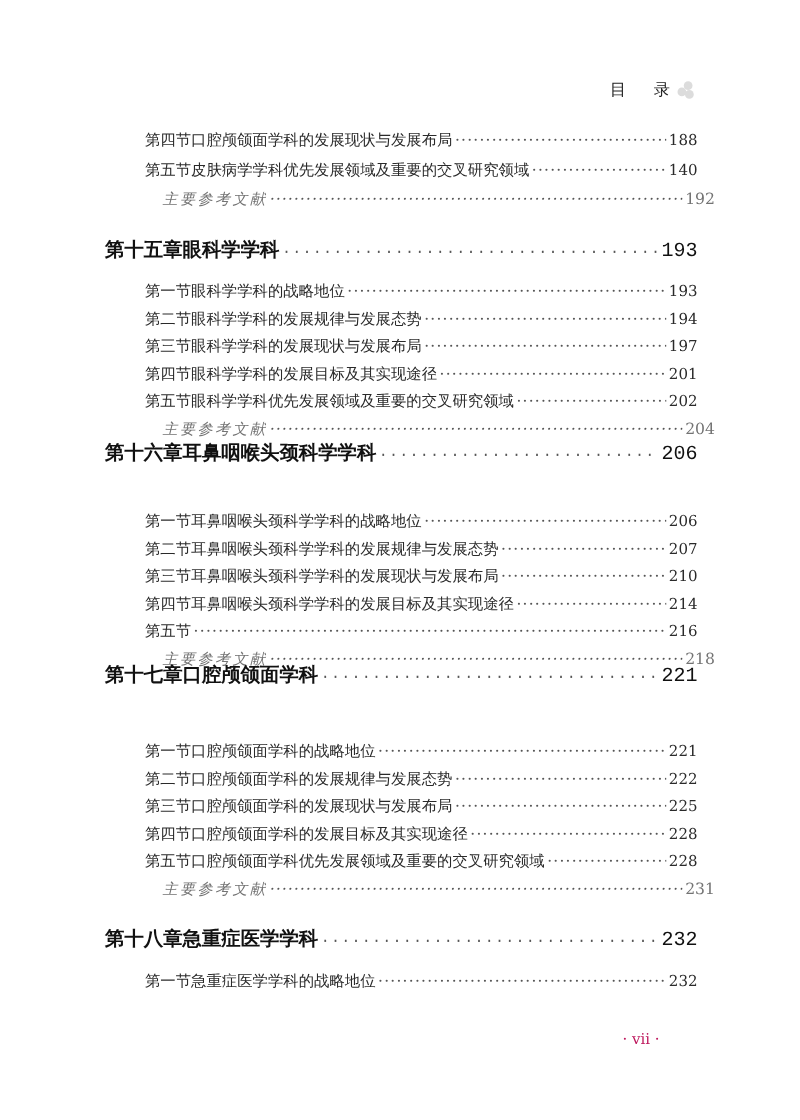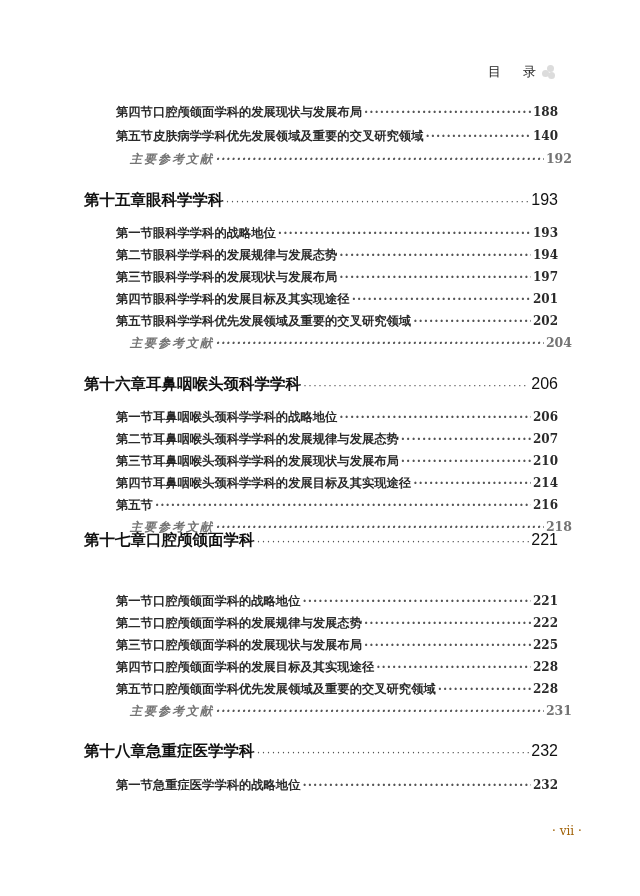--- a/index.html
+++ b/index.html
@@ -48,21 +48,20 @@
       position: absolute;
       left: 0;
       top: 0;
       width: 640px;
     }
     .row {
       position: absolute;
       display: flex;
       align-items: baseline;
       white-space: nowrap;
-      font-weight: bold;
     }
     .row .leader {
       flex: 1 1 auto;
       overflow: hidden;
       margin: 0 2px;
       color: #555;
       letter-spacing: 1px;
     }
     .row .leader::before {
       content: "·······························································································································";
@@ -80,36 +79,36 @@
       width: 442px;
       font-size: 12px;
       font-style: italic;
       letter-spacing: 2px;
       color: #737373;
     }
     .refs .page { letter-spacing: 0; font-style: normal; font-size: 12.5px; }
     .chapter {
       left: 84px;
       width: 474px;
-      font-family: Liberation Sans, sans-serif;
+      font-family: Liberation Mono, monospace;
       font-size: 15.5px;
       font-weight: bold;
       color: #111;
     }
     .chapter .ch-no { display: inline-block; width: 80px; }
     .chapter .page { font-weight: normal; font-size: 16px; }
     .chapter .leader { font-weight: normal; font-size: 12px; }
 
     .folio {
       position: absolute;
       top: 824px;
-      left: 552px;
+      left: 498px;
       font-family: "DejaVu Serif", "Liberation Serif", serif;
       font-size: 12px;
-      color: #a16207;
+      color: #be185d;
     }
   </style>
 </head>
 <body>
 
 <div class="running-header">
   <span class="h1">目</span>
   <span>录</span>
   <span class="deco">
       <span></span>
@@ -173,21 +172,21 @@
     <span>眼科学学科优先发展领域及重要的交叉研究领域</span>
     <span class="leader"></span>
     <span class="page">202</span>
   </div>
   <div class="row refs" style="top:335px">
     <span>主要参考文献</span>
     <span class="leader"></span>
     <span class="page">204</span>
   </div>
 
-  <div class="row chapter" style="top:374px">
+  <div class="row chapter" style="top:352px">
     <span class="ch-no">第十六章</span>
     <span>耳鼻咽喉头颈科学学科</span>
     <span class="leader"></span>
     <span class="page">206</span>
   </div>
   <div class="row section" style="top:409px">
     <span class="sec-no">第一节</span>
     <span>耳鼻咽喉头颈科学学科的战略地位</span>
     <span class="leader"></span>
     <span class="page">206</span>

